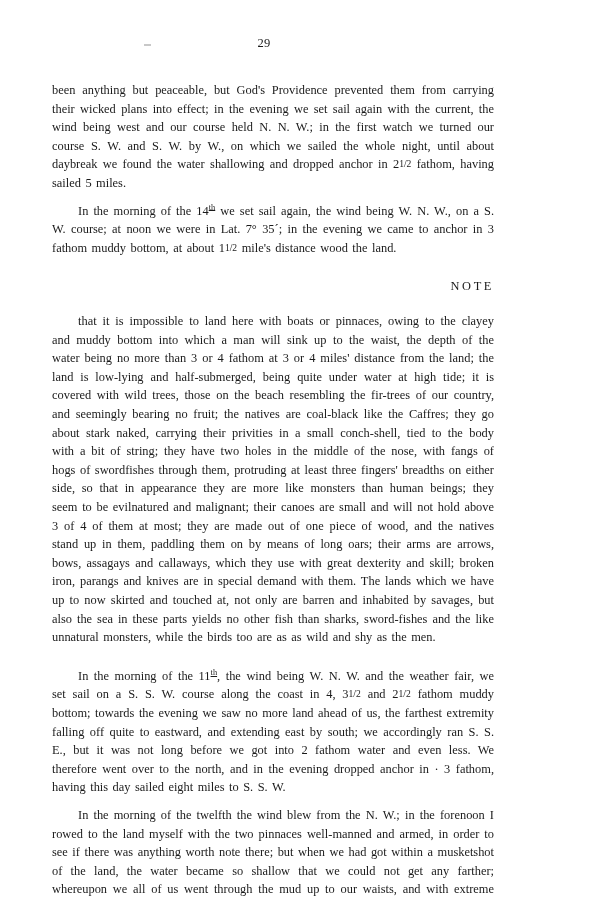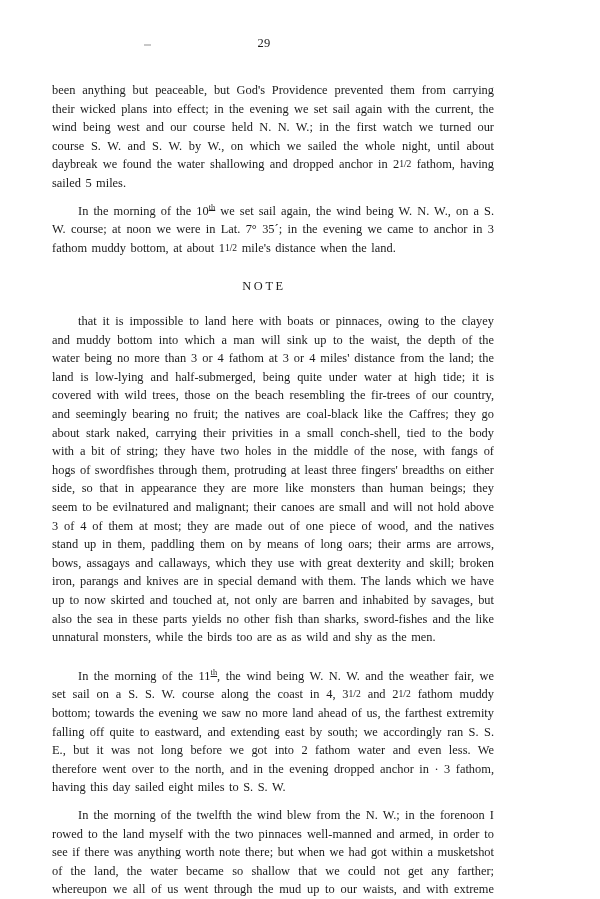--- a/index.html
+++ b/index.html
@@ -46,21 +46,21 @@
     word-spacing: 1.4px;
     color: #1a1a1a;
   }
   p.indent {
     text-indent: 26px;
   }
   .gap-sm { height: 9px; }
   .gap-md { height: 16px; }
   .gap-lg { height: 20px; }
   .note-head {
-    text-align: center;
+    text-align: right;
     font-size: 12.4px;
     letter-spacing: 2.6px;
     margin: 0;
     padding: 0;
   }
   sup {
     font-size: 8.4px;
     vertical-align: super;
     line-height: 0;
     text-decoration: underline;
@@ -76,21 +76,21 @@
 <div class="page">
 
   <div class="speck"></div>
 
   <div class="folio">29</div>
 
   <p><span>been anything but peaceable, but  God's Providence prevented them from carrying their wicked plans into effect;  in  the  evening  we set sail again with the current, the wind being west and our  course  held  N. N. W.;  in  the  first  watch  we  turned our course S. W.  and  S. W.  by  W.,  on  which  we  sailed the whole night, until about daybreak we  found  the  water  shallowing  and  dropped  anchor  in  2</span><span class="frac">1/2</span><span> fathom, having  sailed 5 miles.</span></p>
 
   <div class="gap-sm"></div>
 
-  <p class="indent"><span>In  the  morning  of  the  10</span><sup>th</sup><span>  we  set  sail  again,  the  wind  being  W. N. W.,  on  a S. W.  course;   at  noon  we were in Lat. 7° 35´;   in  the  evening  we came to anchor in 3 fathom muddy bottom, at about  1</span><span class="frac">1/2</span><span>  mile's  distance  when  the  land.</span></p>
+  <p class="indent"><span>In  the  morning  of  the  14</span><sup>th</sup><span>  we  set  sail  again,  the  wind  being  W. N. W.,  on  a S. W.  course;   at  noon  we were in Lat. 7° 35´;   in  the  evening  we came to anchor in 3 fathom muddy bottom, at about  1</span><span class="frac">1/2</span><span>  mile's  distance  wood  the  land.</span></p>
 
   <div class="gap-lg"></div>
 
   <p class="note-head">NOTE</p>
 
   <div class="gap-md"></div>
 
   <p class="indent">that  it  is  impossible  to  land  here  with  boats  or  pinnaces,  owing  to  the  clayey and muddy bottom into which a man will sink up to the waist, the depth of the water being  no  more  than  3  or  4  fathom  at  3  or  4  miles'  distance  from  the  land;  the  land is  low-lying  and  half-submerged,  being  quite  under  water  at  high  tide;  it  is  covered with wild trees, those on the beach  resembling the fir-trees of our country, and seemingly bearing  no  fruit;  the  natives  are  coal-black  like  the  Caffres;  they  go  about  stark naked,  carrying  their  privities  in  a  small  conch-shell,  tied  to  the  body  with  a  bit  of string;   they  have  two  holes  in  the  middle  of  the  nose,  with  fangs  of  hogs  of  swordfishes  through  them,  protruding  at  least  three  fingers'  breadths  on  either  side,  so  that in  appearance  they  are  more  like  monsters  than  human  beings;   they  seem  to  be  evilnatured  and  malignant;  their  canoes  are  small  and  will  not  hold  above  3  of  4  of  them at  most;   they  are  made  out  of  one  piece  of  wood,  and  the  natives  stand  up in them, paddling  them  on  by means of long oars;  their arms are arrows, bows, assagays and callaways,  which  they  use  with  great  dexterity  and  skill;  broken  iron,  parangs  and knives  are  in  special  demand  with  them.     The  lands  which  we  have  up  to  now  skirted and  touched  at,  not  only  are  barren  and  inhabited  by  savages,  but  also  the  sea  in  these parts  yields  no  other  fish  than  sharks,  sword-fishes  and  the  like  unnatural  monsters, while  the  birds  too  are  as  as  wild  and  shy  as  the  men.</p>
 
   <div class="gap-lg"></div>

